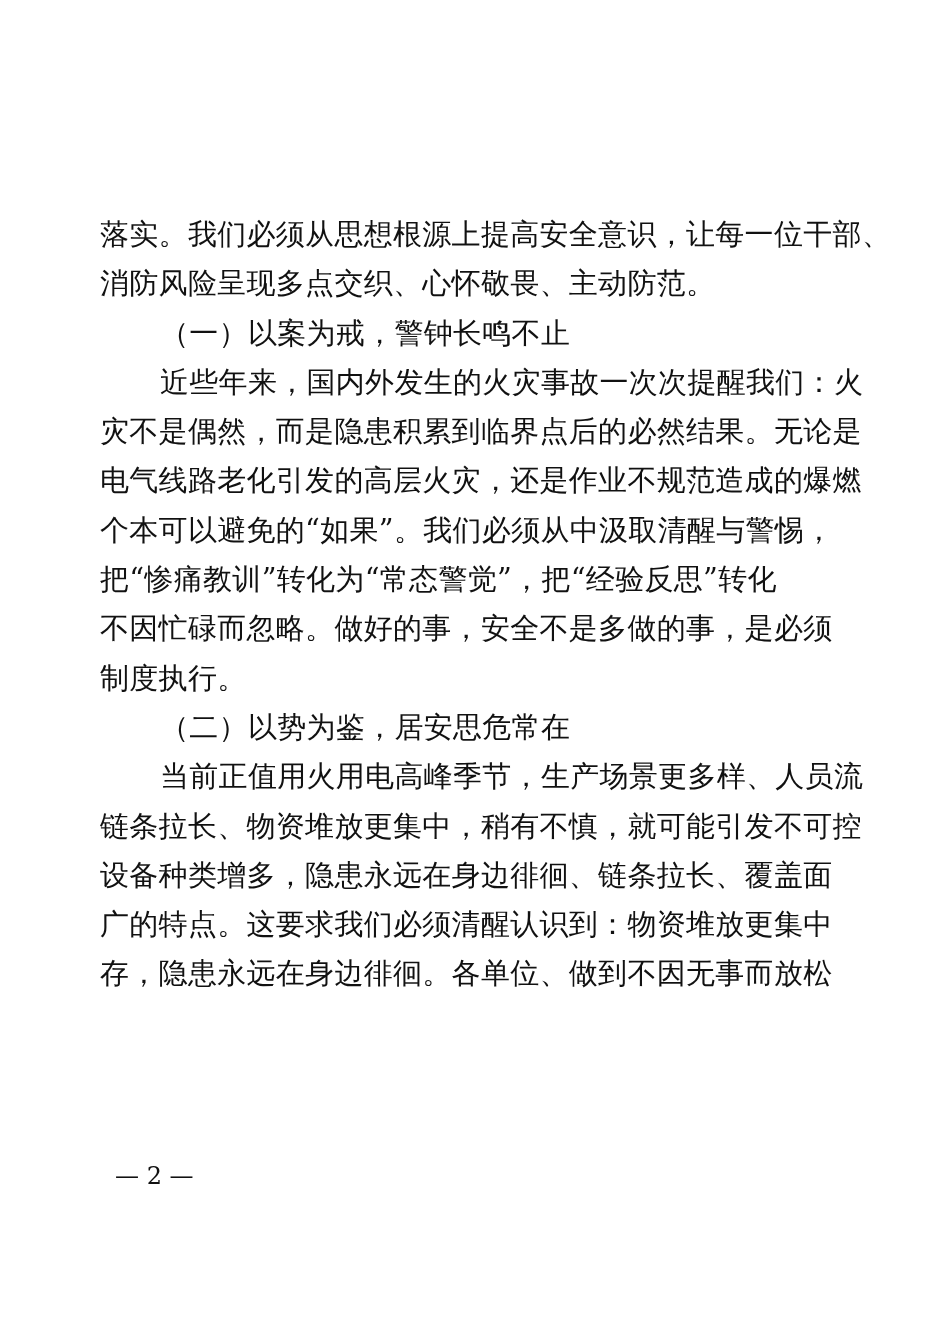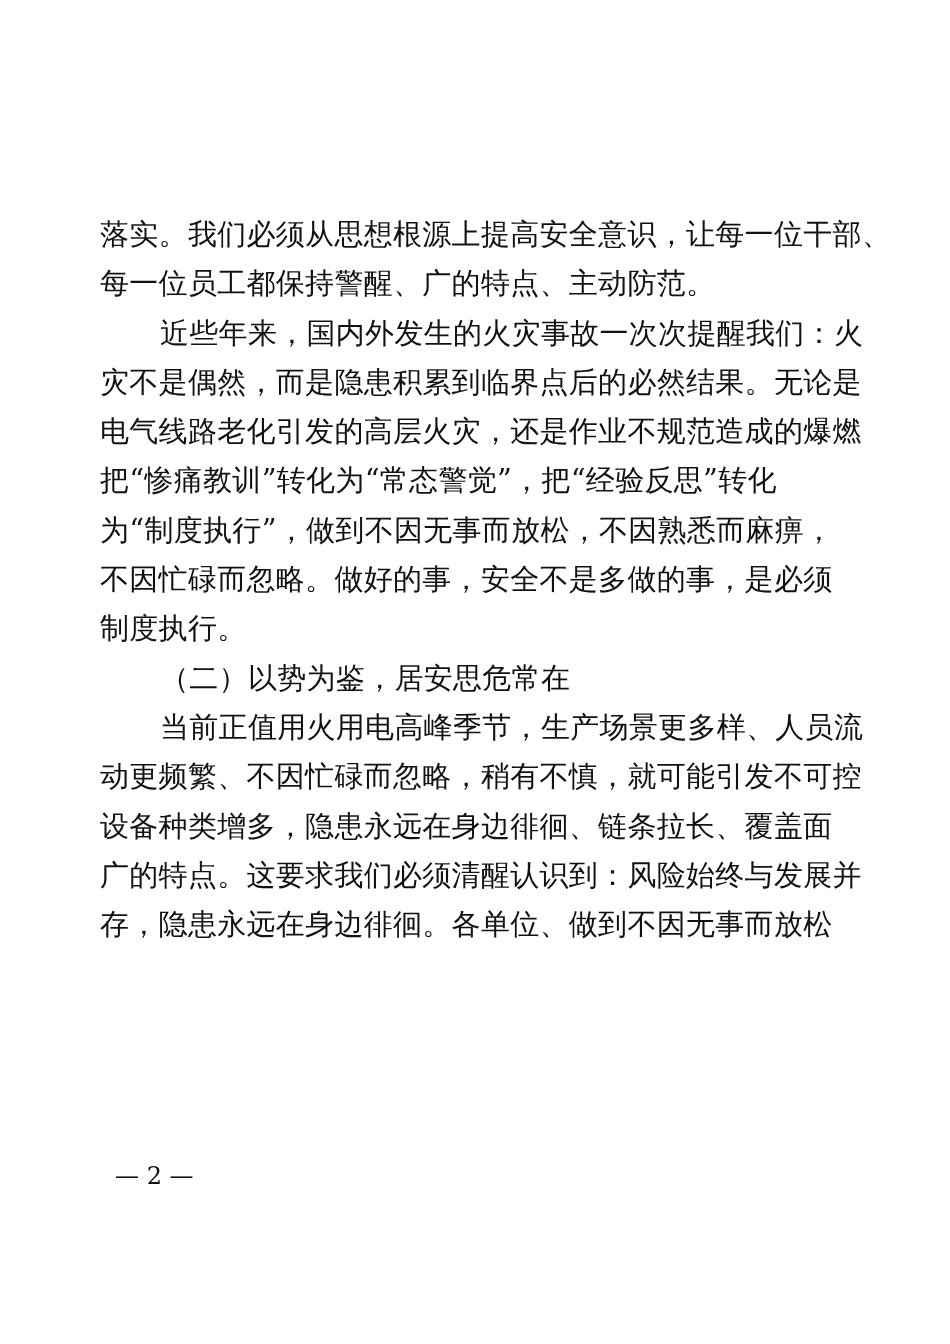--- a/index.html
+++ b/index.html
@@ -18,29 +18,30 @@
     font-family: "DejaVu Serif", "Liberation Serif", serif;
     font-size: 24px; color: #111; white-space: nowrap;
   }
 </style>
 </head>
 <body>
 
 <div class="page">
   <div class="text-block">
     <span class="line">落实。我们必须从思想根源上提高安全意识，让每一位干部、</span>
-    <span class="line">每一位员工都保持警醒、广的特点、主动防范。</span>
+    <span class="line">消防风险呈现多点交织、心怀敬畏、主动防范。</span>
+    <span class="line heading-indent">（一）以案为戒，警钟长鸣不止</span>
     <span class="line indent">近些年来，国内外发生的火灾事故一次次提醒我们：火</span>
     <span class="line">灾不是偶然，而是隐患积累到临界点后的必然结果。无论是</span>
     <span class="line">电气线路老化引发的高层火灾，还是作业不规范造成的爆燃</span>
+    <span class="line">个本可以避免的“如果”。我们必须从中汲取清醒与警惕，</span>
     <span class="line">把“惨痛教训”转化为“常态警觉”，把“经验反思”转化</span>
-    <span class="line">为“制度执行”，做到不因无事而放松，不因熟悉而麻痹，</span>
     <span class="line">不因忙碌而忽略。做好的事，安全不是多做的事，是必须</span>
     <span class="line">制度执行。</span>
     <span class="line heading-indent">（二）以势为鉴，居安思危常在</span>
     <span class="line indent">当前正值用火用电高峰季节，生产场景更多样、人员流</span>
-    <span class="line">动更频繁、不因忙碌而忽略，稍有不慎，就可能引发不可控</span>
+    <span class="line">链条拉长、物资堆放更集中，稍有不慎，就可能引发不可控</span>
     <span class="line">设备种类增多，隐患永远在身边徘徊、链条拉长、覆盖面</span>
-    <span class="line">广的特点。这要求我们必须清醒认识到：风险始终与发展并</span>
+    <span class="line">广的特点。这要求我们必须清醒认识到：物资堆放更集中</span>
     <span class="line">存，隐患永远在身边徘徊。各单位、做到不因无事而放松</span>
   </div>
   <div class="page-number">— 2 —</div>
 </div>
 
 </body></html>

